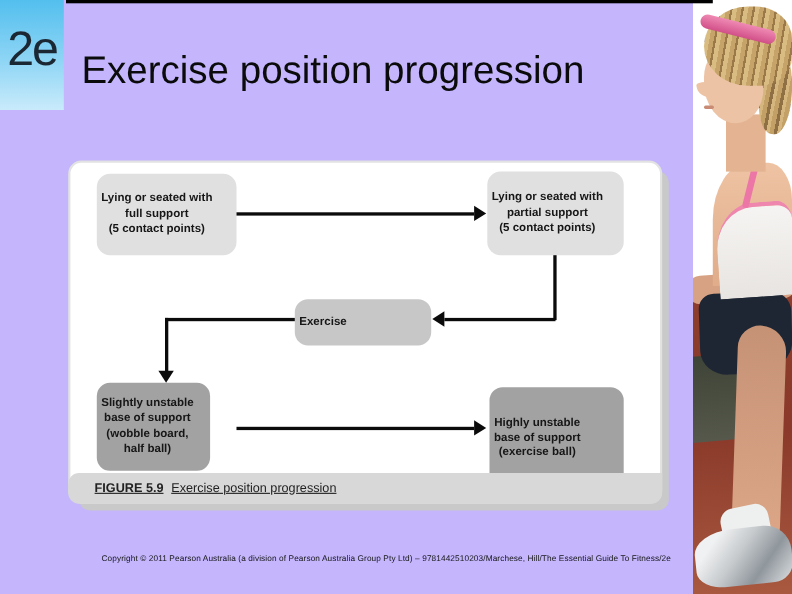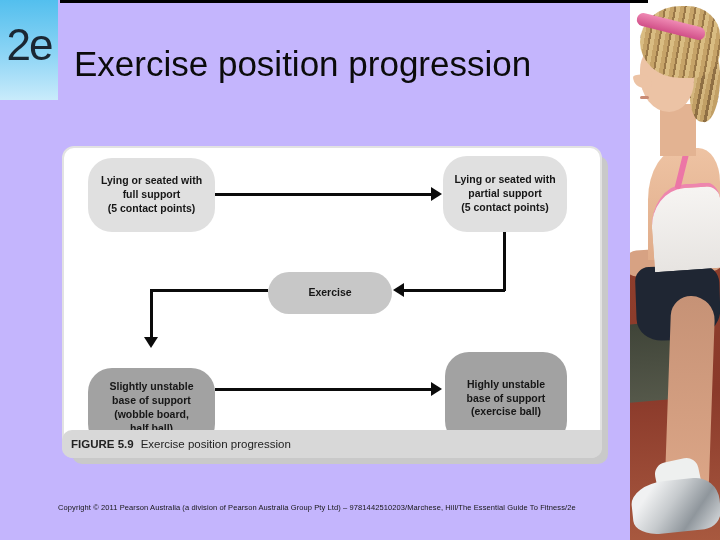--- a/index.html
+++ b/index.html
@@ -22,31 +22,31 @@
     color:#0b0b0b;letter-spacing:0;white-space:nowrap;z-index:4;
   }
   
   .figure{
     position:absolute;left:62px;top:146px;width:540px;height:312px;box-sizing:border-box;
     background:#fff;border:2px solid #e2e2e2;border-radius:12px;
     box-shadow:8px 8px 0 -2px #c9c9c9;z-index:3;
   }
   .diagram{position:relative;width:100%;height:282px;}
   .node{
-    position:absolute;border-radius:24px;display:flex;align-items:center;justify-content:center;
+    position:absolute;border-radius:12px;display:flex;align-items:center;
     text-align:center;box-sizing:border-box;padding:4px;
   }
   .node-label{font-weight:bold;font-size:10.5px;line-height:1.32;color:#161616;white-space:pre-line;}
   .shade-light{background:#e0e0e0;}
   .shade-medium{background:#c7c7c7;}
   .shade-dark{background:#a2a2a2;}
   .n1{left:24px;top:10px;width:127px;height:74px;}
   .n2{left:379px;top:8px;width:124px;height:76px;}
   .n3{left:204px;top:124px;width:124px;height:42px;}
-  .n4{left:24px;top:220px;width:127px;height:80px;}
+  .n4{left:24px;top:200px;width:103px;height:80px;}
   .n5{left:381px;top:204px;width:122px;height:93px;}
   
   .harrow{position:absolute;height:3px;background:#0b0b0b;}
   .harrow.to-right::after{
     content:"";position:absolute;right:-11px;top:-6px;width:0;height:0;
     border-left:11px solid #0b0b0b;border-top:7.5px solid transparent;border-bottom:7.5px solid transparent;
   }
   .harrow.to-left::before{
     content:"";position:absolute;left:-11px;top:-6px;width:0;height:0;
     border-right:11px solid #0b0b0b;border-top:7.5px solid transparent;border-bottom:7.5px solid transparent;
@@ -59,27 +59,27 @@
   .a1{left:151px;top:45px;width:216px;}
   .a2v{left:439px;top:84px;height:59px;}
   .a2h{left:340px;top:141px;width:101px;}
   .a3h{left:86px;top:141px;width:118px;}
   .a3v{left:86px;top:141px;height:49px;}
   .a4{left:151px;top:240px;width:216px;}
   
   .caption{
     position:absolute;left:-2px;bottom:-2px;width:540px;height:28px;box-sizing:border-box;
     background:#d8d8d8;border-radius:10px 0 10px 10px;
-    display:flex;align-items:center;padding-left:9px;font-size:11.5px;color:#222;
+    display:flex;align-items:center;padding-left:24px;font-size:11.5px;color:#222;text-decoration:underline;
   }
   .cap-label{font-weight:bold;}
   .cap-text{margin-left:7px;}
   
   .copyright{
-    position:absolute;left:58px;top:503px;width:552px;text-align:left;
+    position:absolute;left:58px;top:503px;width:552px;text-align:right;
     font-size:7.5px;color:#161616;letter-spacing:0.1px;z-index:4;
   }
   
   .photo{position:absolute;right:0;top:0;width:90px;height:540px;background:#fff;overflow:hidden;z-index:1;}
   .photo *{position:absolute;}
   .track{left:0;top:268px;width:90px;height:272px;
     background:linear-gradient(178deg,#8e3e2c 0%,#8a392a 45%,#9c4c37 78%,#a8593f 100%);}
   .track-band{left:-8px;top:322px;width:74px;height:78px;
     background:linear-gradient(180deg,#3f4438,#55584a);transform:rotate(-5deg);}
   .arm{left:-6px;top:248px;width:100px;height:26px;background:#d7a283;border-radius:13px;transform:rotate(-4deg);}

